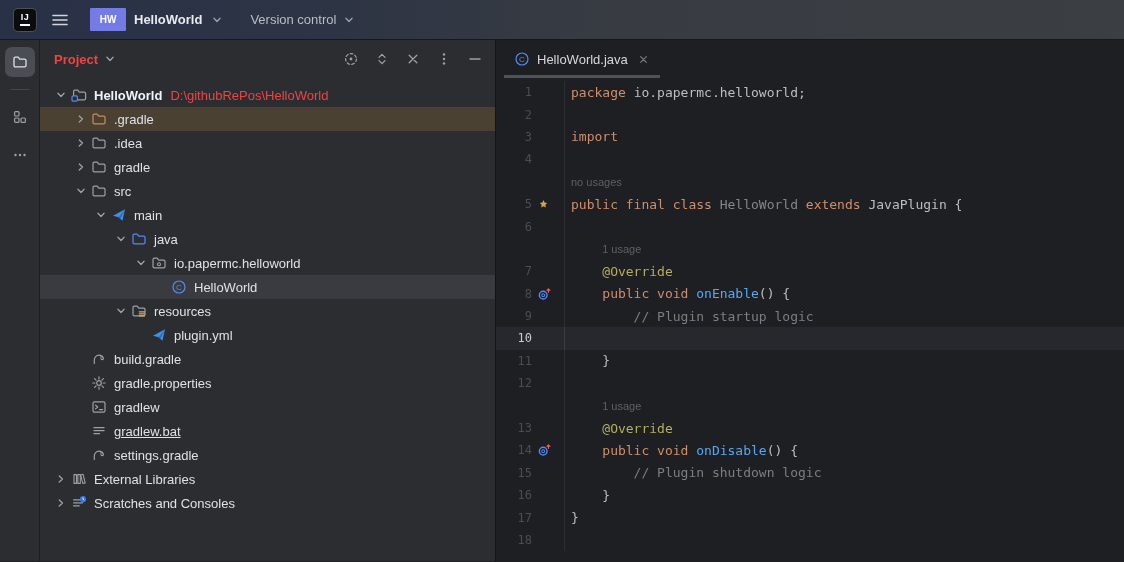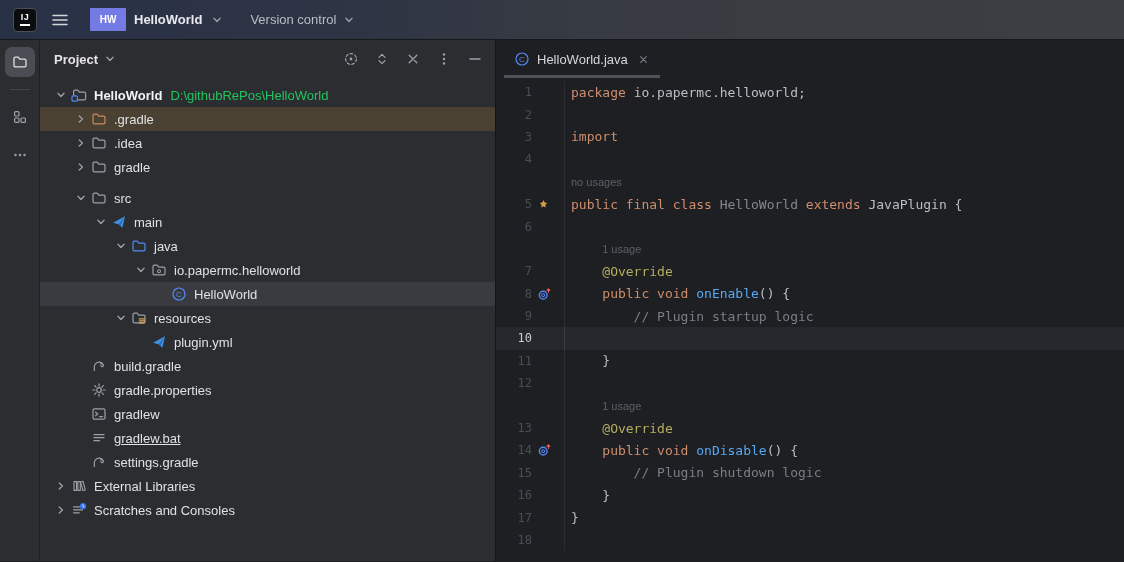--- a/index.html
+++ b/index.html
@@ -28,32 +28,32 @@
   .lbar { width:40px; background:#2B2D30; border-right:1px solid #1E1F22;
     display:flex; flex-direction:column; align-items:center; padding-top:7px; }
   .lbtn { width:30px; height:30px; border-radius:7px; display:flex; align-items:center;
     justify-content:center; margin-bottom:8px; }
   .lbtn.active { background:#4A4D53; }
   .lsep { width:20px; height:1px; background:#43464B; margin:4px 0 12px; }
 
   .project { width:456px; background:#2B2D30; border-right:1px solid #131416;
     display:flex; flex-direction:column; }
   .phead { height:38px; flex:none; display:flex; align-items:center; padding:0 8px 0 14px; }
-  .ptitle { display:flex; align-items:center; gap:5px; color:#e5e5e5; font-size:13px; font-weight:600;text-align:center; }
+  .ptitle { display:flex; align-items:center; gap:5px; color:#ef4444; font-size:13px; font-weight:600;text-align:center; }
   .picons { margin-left:auto; display:flex; align-items:center; gap:7px; }
   .picon { width:24px; height:24px; border-radius:5px; display:flex; align-items:center; justify-content:center; }
 
   .tree { padding-top:5px; font-size:13px; color:#DFE1E5; overflow:hidden; }
   .trow { height:24px; display:flex; align-items:center; white-space:nowrap; }
   .trow.selected { background:#393B40; }
   .trow.excluded { background:#4A4132; }
   .chev { width:18px; height:16px; flex:none; display:flex; align-items:center; justify-content:center; }
   .ticon { width:17px; height:16px; flex:none; margin:0 6px 0 1px; display:flex; align-items:center; }
   .tlabel.bold { font-weight:700; color:#F1F2F4; }
-  .tsub { color:#22c55e; margin-left:8px;text-align:right; }
+  .tsub { color:#ef4444; margin-left:8px;text-align:right; }
 
   
   .editor { flex:1; display:flex; flex-direction:column; background:#1E1F22; }
   .tabbar { height:38px; flex:none; display:flex; align-items:center; padding-left:8px; }
   .tab { height:38px; display:flex; align-items:center; gap:7px; padding:0 10px; position:relative;
     color:#D5D7DC; font-size:13px; }
   .tab::after { content:""; position:absolute; left:0; right:0; bottom:0; height:3px; background:#4E5157; }
   .tab .close { display:flex; margin-left:2px; }
 
   .code { flex:1; padding-top:3px; font-family:"DejaVu Sans Mono", monospace; font-size:13px; }
@@ -234,21 +234,21 @@
               <path d="M6 4.5L9.7 8 6 11.5" stroke="#9DA0A8" stroke-width="1.5" stroke-linecap="round" stroke-linejoin="round"></path>
             </svg>
           </span>
           <span class="ticon">
             <svg width="16" height="16" viewBox="0 0 16 16" fill="none" stroke-linecap="round" stroke-linejoin="round">
               <path d="M2 4.6c0-.8.6-1.4 1.4-1.4h2.8l1.5 1.9h4.9c.8 0 1.4.6 1.4 1.4v5c0 .8-.6 1.4-1.4 1.4H3.4c-.8 0-1.4-.6-1.4-1.4V4.6z" stroke="#9DA0A8" stroke-width="1.2"></path>
             </svg>
           </span>
           <span class="tlabel">gradle</span>
         </div>
-        <div class="trow" style="padding-left: 32px; margin-top: 7px;">
+        <div class="trow" style="padding-left: 32px;">
           <span class="chev">
             <svg width="14" height="14" viewBox="0 0 16 16" fill="none">
               <path d="M4.5 6l3.5 3.7L11.5 6" stroke="#9DA0A8" stroke-width="1.5" stroke-linecap="round" stroke-linejoin="round"></path>
             </svg>
           </span>
           <span class="ticon">
             <svg width="16" height="16" viewBox="0 0 16 16" fill="none" stroke-linecap="round" stroke-linejoin="round">
               <path d="M2 4.6c0-.8.6-1.4 1.4-1.4h2.8l1.5 1.9h4.9c.8 0 1.4.6 1.4 1.4v5c0 .8-.6 1.4-1.4 1.4H3.4c-.8 0-1.4-.6-1.4-1.4V4.6z" stroke="#9DA0A8" stroke-width="1.2"></path>
             </svg>
           </span>

